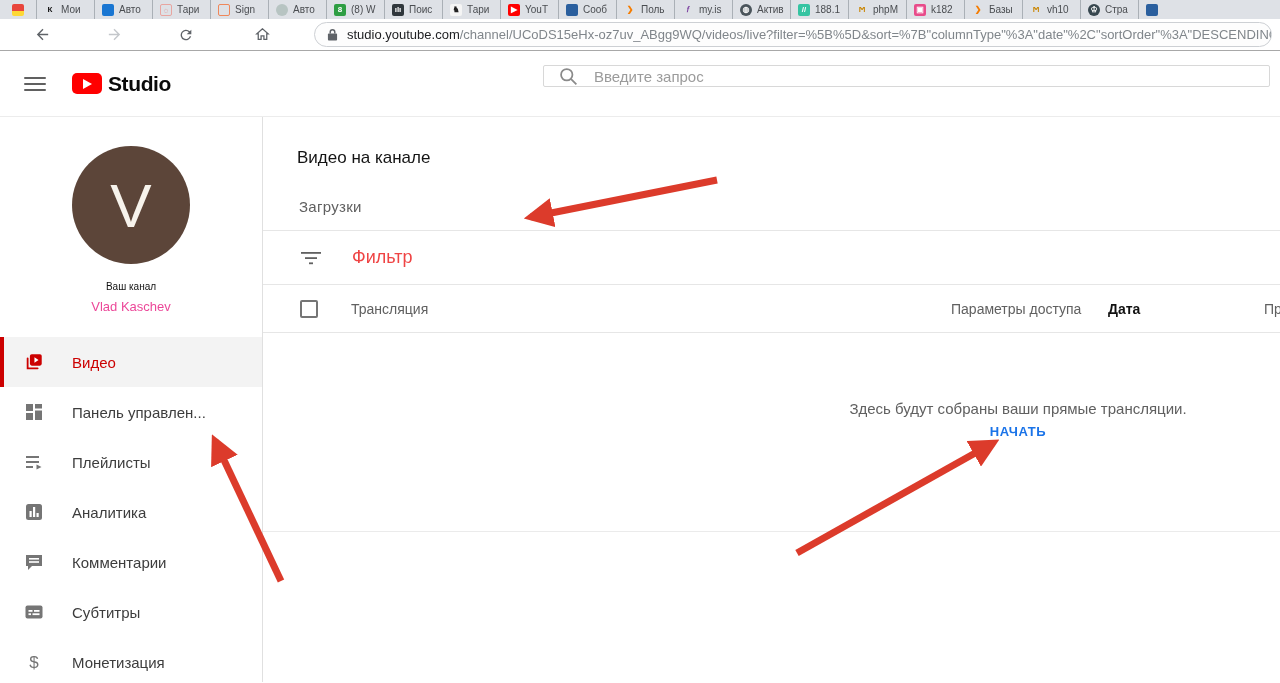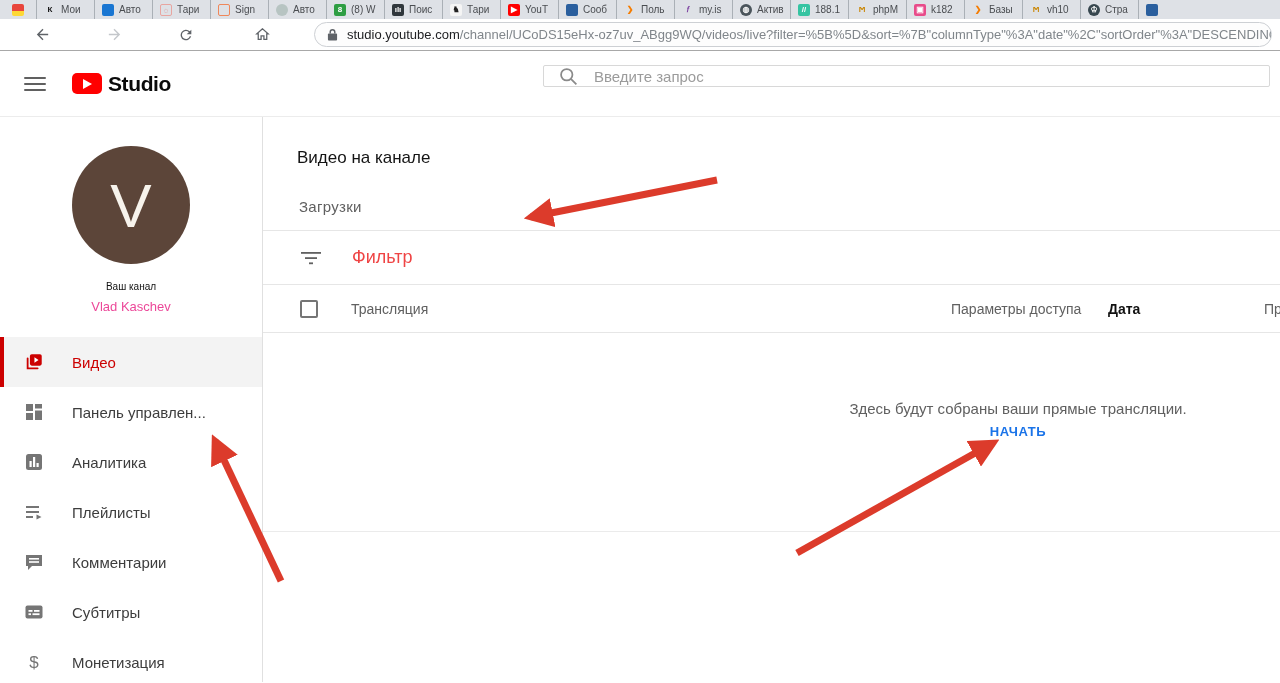--- a/index.html
+++ b/index.html
@@ -240,38 +240,38 @@
               <rect x="11" y="2" width="7" height="4.5" fill="#757575"></rect>
               <rect x="11" y="8.5" width="7" height="9.5" fill="#757575"></rect>
               <rect x="2" y="11" width="7" height="7" fill="#757575"></rect>
             </svg>
           </span>
           <span class="mlabel">Панель управлен...</span>
         </div>
         <div class="mitem">
           <span class="micon">
             <svg width="20" height="20" viewBox="0 0 20 20">
+              <rect x="2" y="4" width="13" height="2" fill="#757575"></rect>
+              <rect x="2" y="9" width="13" height="2" fill="#757575"></rect>
+              <rect x="2" y="14" width="7" height="2" fill="#757575"></rect>
+              <path d="M12.5 12.5 L17.5 15 L12.5 17.5 z" fill="#757575"></path>
+            </svg>
+          </span>
+          <span class="mlabel">Плейлисты</span>
+        </div>
+        <div class="mitem">
+          <span class="micon">
+            <svg width="20" height="20" viewBox="0 0 20 20">
               <rect x="2" y="2" width="16" height="16" rx="2.5" fill="#757575"></rect>
               <rect x="5.5" y="9" width="2.2" height="6" fill="#fff"></rect>
               <rect x="9" y="5" width="2.2" height="10" fill="#fff"></rect>
               <rect x="12.5" y="11" width="2.2" height="4" fill="#fff"></rect>
             </svg>
           </span>
           <span class="mlabel">Аналитика</span>
-        </div>
-        <div class="mitem">
-          <span class="micon">
-            <svg width="20" height="20" viewBox="0 0 20 20">
-              <rect x="2" y="4" width="13" height="2" fill="#757575"></rect>
-              <rect x="2" y="9" width="13" height="2" fill="#757575"></rect>
-              <rect x="2" y="14" width="7" height="2" fill="#757575"></rect>
-              <path d="M12.5 12.5 L17.5 15 L12.5 17.5 z" fill="#757575"></path>
-            </svg>
-          </span>
-          <span class="mlabel">Плейлисты</span>
         </div>
         <div class="mitem">
           <span class="micon">
             <svg width="20" height="20" viewBox="0 0 20 20">
               <path d="M2 3h16v11H8l-4 4v-4H2z" fill="#757575"></path>
               <rect x="5" y="6" width="10" height="1.6" fill="#fff"></rect>
               <rect x="5" y="9.2" width="10" height="1.6" fill="#fff"></rect>
             </svg>
           </span>
           <span class="mlabel">Комментарии</span>

